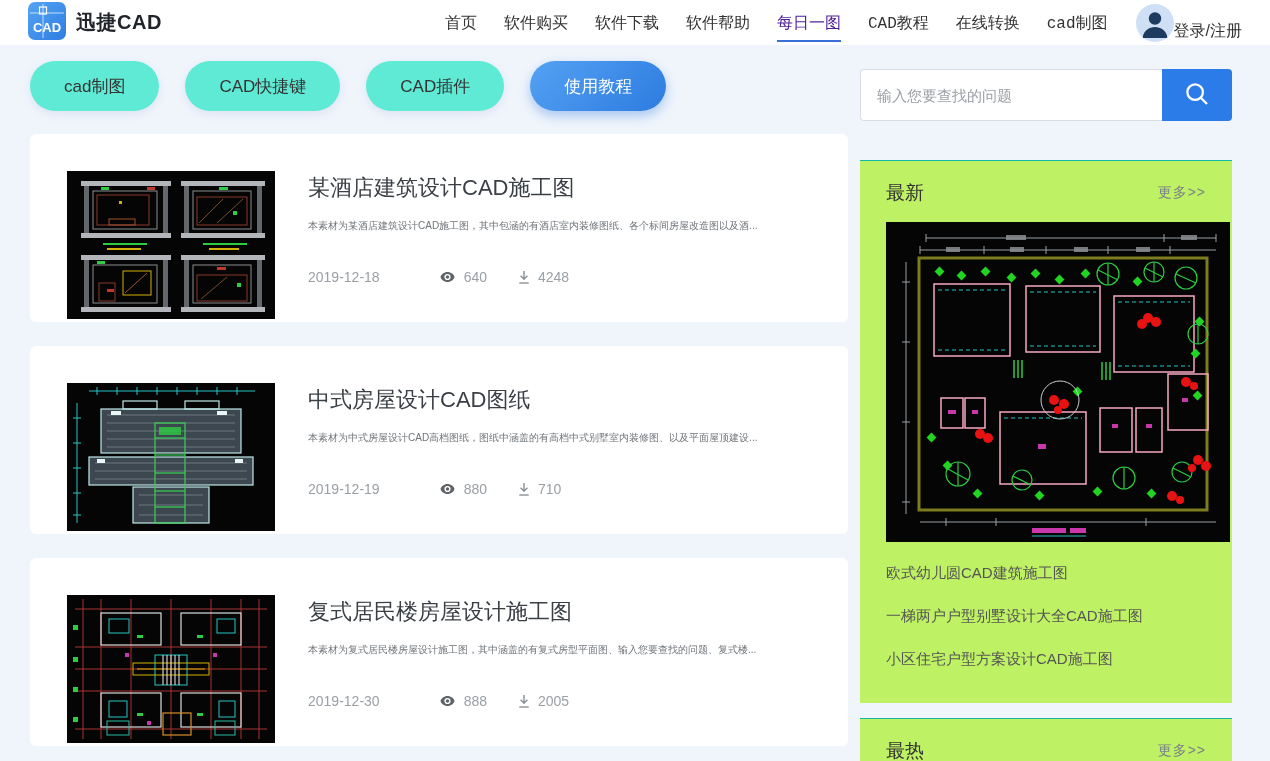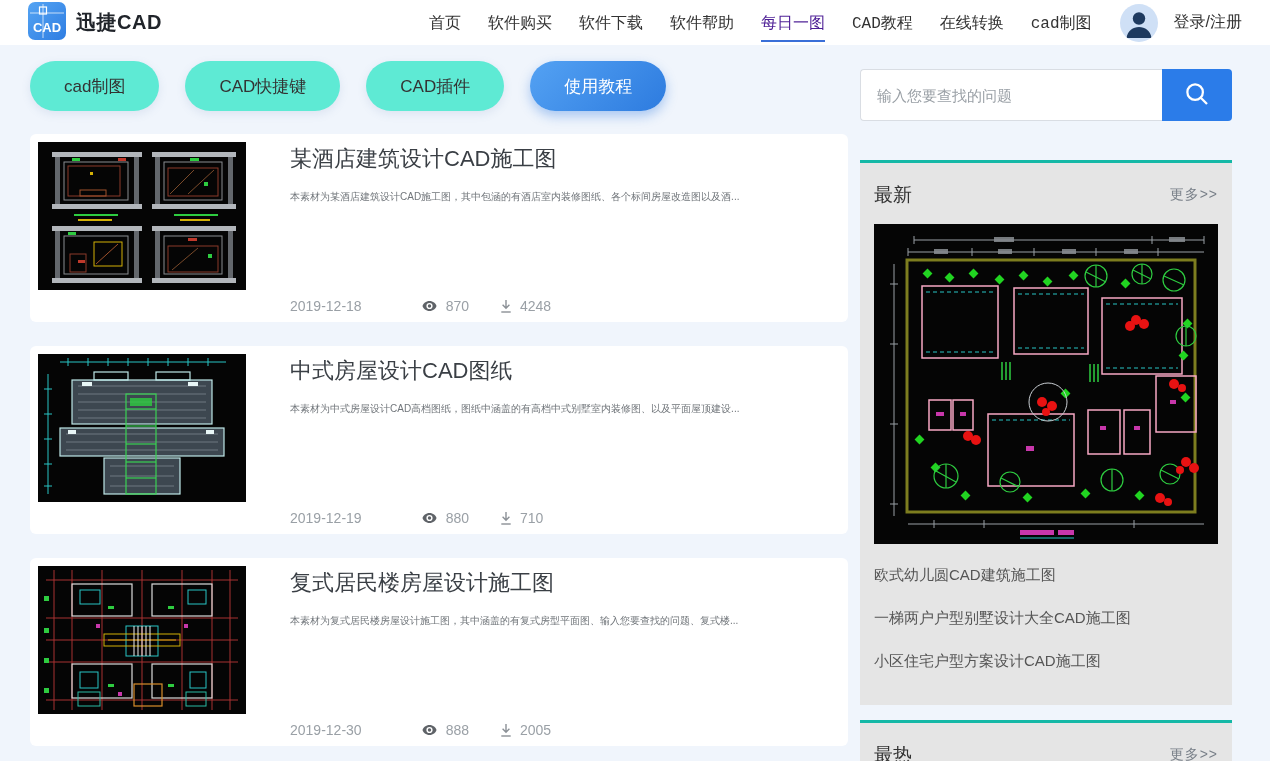--- a/index.html
+++ b/index.html
@@ -7,40 +7,40 @@
   body { font-family:"Liberation Sans", sans-serif; background:#f0f5fc; color:#333; }
 
   
   .topbar { height:45px; background:#fff; display:flex; align-items:center; padding:0 28px; }
   .brand { display:flex; align-items:center; gap:10px; cursor:pointer; }
   .brand-name { font-size:20px; font-weight:bold; color:#20242a; letter-spacing:.5px; }
   .nav { display:flex; align-items:center; gap:27px; margin-left:auto; }
   .nav-item { font-size:16px; color:#333; cursor:pointer; padding:6px 0 5px; position:relative; white-space:nowrap;font-family:Liberation Mono, monospace; }
   .nav-item.active { color:#4c1d95; }
   .nav-item.active::after { content:""; position:absolute; left:0; right:0; bottom:-3px; height:2px; background:#3a6fd8; }
-  .account { display:flex; align-items:center; gap:16px; margin-left:28px; }
+  .account { display:flex; align-items:flex-end; margin-left:28px; }
   .avatar { width:38px; height:38px; border-radius:50%; background:#cfe0f6; overflow:hidden; cursor:pointer; flex:none; }
   .login { font-size:16px; color:#333; cursor:pointer; white-space:nowrap; }
 
   
   .content { display:flex; padding:16px 0 0 30px; }
   .main-col { width:818px; }
   .side-col { width:372px; margin-left:12px; }
 
   
   .filters { display:flex; gap:26px; }
   .pill { height:50px; min-width:124px; padding:0 34px; border-radius:25px; background:#5eead4;
           display:flex; align-items:center; justify-content:center; font-size:17px; color:#333;
           box-shadow:0 3px 10px rgba(100,130,180,.14); cursor:pointer; white-space:nowrap; }
   .pill.active { background:linear-gradient(135deg,#54a2f3,#2d7bdf); color:#fff;
           box-shadow:0 5px 12px rgba(47,122,224,.38); }
 
   
   .cards { margin-top:23px; }
-  .card { background:#fff; border-radius:6px; padding:8px; display:flex; gap:44px;
+  .card { background:#fff; border-radius:6px; padding:37px; display:flex; gap:33px;
           height:188px; margin-bottom:24px; cursor:pointer; }
   .thumb { width:208px; height:148px; flex:none; background:#000; cursor:pointer; }
   .thumb svg { display:block; }
   .card-body { flex:1; display:flex; flex-direction:column; min-width:0; }
   .card-title { font-size:22px; font-weight:400; color:#3a3f45; margin-top:2px; cursor:pointer; }
   .card-desc { font-size:10px; color:#70757a; line-height:1.95; margin-top:13px;
                display:-webkit-box; -webkit-line-clamp:2; -webkit-box-orient:vertical; overflow:hidden; }
   .card-meta { margin-top:auto; display:flex; align-items:flex-start; font-size:14px; color:#9aa0a6; }
   .meta-date { margin-right:58px; }
   .meta-group { display:flex; align-items:center; gap:7px; }
@@ -49,21 +49,21 @@
 
   
   .searchbox { margin-top:8px; display:flex; height:52px; }
   .search-input { flex:1; border:1px solid #d9dde3; border-right:none; border-radius:4px 0 0 4px;
                   background:#fff; padding:0 16px; font-size:15px; color:#0f172a; outline:none;
                   font-family:"Liberation Sans", sans-serif; }
   .search-input::placeholder { color:#9aa0a6; }
   .search-btn { width:70px; border:none; background:#2b7ce9; border-radius:0 4px 4px 0;
                 cursor:pointer; display:flex; align-items:center; justify-content:center; }
 
-  .panel { background:#e5e5e5; border-top:3px solid #14b8a6; margin-top:39px; padding:0 14px 22px; }
+  .panel { background:#bef264; border-top:1px solid #14b8a6; margin-top:39px; padding:0 26px 22px; }
   .panel-head { display:flex; align-items:center; justify-content:space-between; padding:19px 0 16px; }
   .panel-title { font-size:19px; color:#333; }
   .panel-more { font-size:14px; color:#787f88; cursor:pointer; letter-spacing:1px; }
   .side-img { width:344px; height:320px; background:#000; }
   .side-list { margin-top:10px; }
   .side-item { font-size:15px; color:#555; padding:12px 0; cursor:pointer; white-space:nowrap;
                overflow:hidden; text-overflow:ellipsis; }
   .panel.hot { margin-top:15px; padding-bottom:10px; }
 </style>
 </head>
@@ -185,21 +185,21 @@
           <div class="card-meta">
             <span class="meta-date">2019-12-18</span>
             <span class="meta-group">
               <span>
                 <svg width="19" height="16" viewBox="0 0 16 16">
                     <path d="M8 3C4.4 3 1.8 5.4 1 8c.8 2.6 3.4 5 7 5s6.2-2.4 7-5c-.8-2.6-3.4-5-7-5z" fill="#5f6368"></path>
                     <circle cx="8" cy="8" r="3.1" fill="#fff"></circle>
                     <circle cx="8" cy="8" r="1.7" fill="#5f6368"></circle>
                   </svg>
               </span>
-              <span>870</span>
+              <span>640</span>
             </span>
             <span class="meta-group">
               <span>
                 <svg width="14" height="15" viewBox="0 0 14 15" fill="none" stroke="#8b9096" stroke-width="1.4">
                     <path d="M7 1v7.6M3.6 5.8L7 9.2l3.4-3.4"></path>
                     <line x1="2.3" y1="13" x2="11.7" y2="13"></line>
                   </svg>
               </span>
               <span>4248</span>
             </span>

